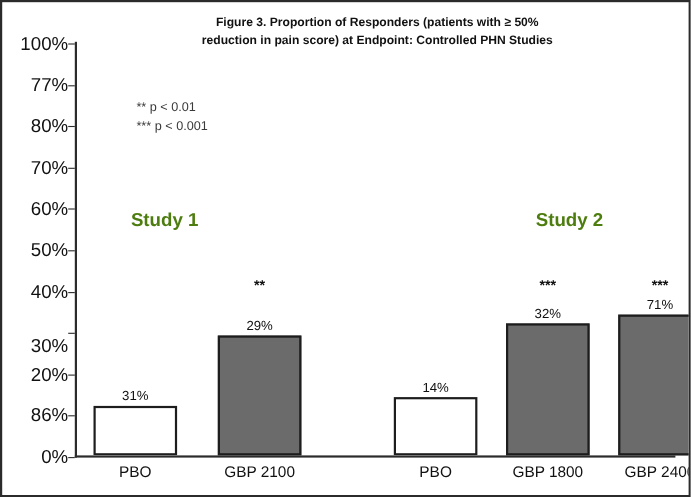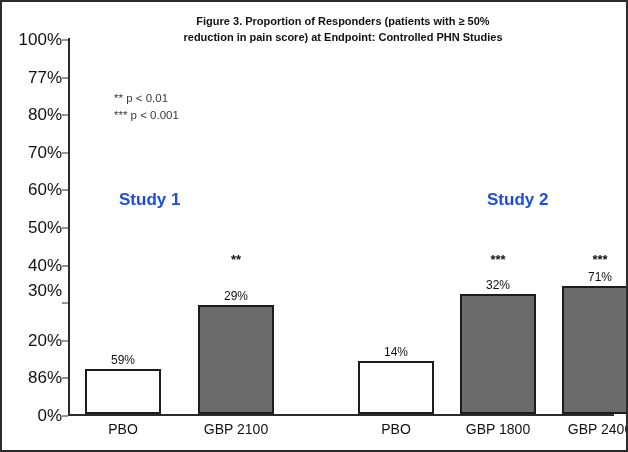--- a/index.html
+++ b/index.html
@@ -108,32 +108,32 @@
     transform: translateX(-50%);
     font-size: 14px;
     color: #111111;
     white-space: nowrap;
   }
   
   .group-label {
     position: absolute;
     font-size: 17px;
     font-weight: bold;
-    color: #1d4ed8;
+    color: #4d7c0f;
     white-space: nowrap;
   }
   
   .notes {
     position: absolute;
     font-size: 11.5px;
     color: #3a3a3a;
     line-height: 1.5;
     white-space: nowrap;
   }
-  .notes div { white-space: nowrap; }
+  .notes div { white-space: nowrap; margin-left: 10px; }
 </style>
 </head>
 <body>
 
 <div id="figure">
 
   <div class="chart-title">
     <div>Figure 3. Proportion of Responders (patients with ≥ 50%</div>
     <div>reduction in pain score) at Endpoint: Controlled PHN Studies</div>
   </div>
@@ -158,41 +158,41 @@
     <div class="ytick-mark" style="top:152.4px;"></div>
     <div class="ytick" style="top:152.4px;">60%</div>
 
     <div class="ytick-mark" style="top:190px;"></div>
     <div class="ytick" style="top:190px;">50%</div>
 
     <div class="ytick-mark" style="top:227.6px;"></div>
     <div class="ytick" style="top:227.6px;">40%</div>
 
     <div class="ytick-mark" style="top:265.2px;"></div>
-    <div class="ytick" style="top:253px;text-align:center;">30%</div>
+    <div class="ytick" style="top:277px;text-align:center;">30%</div>
 
     <div class="ytick-mark" style="top:302.8px;"></div>
     <div class="ytick" style="top:302.8px;">20%</div>
 
     <div class="ytick-mark" style="top:340.4px;"></div>
     <div class="ytick" style="top:340.4px;">86%</div>
 
     <div class="ytick-mark" style="top:378px;"></div>
     <div class="ytick" style="top:378px;">0%</div>
 
     <div class="notes" style="left:46px; top:52px;">
       <div>**  p &lt; 0.01</div>
       <div>***  p &lt; 0.001</div>
     </div>
 
     <div class="group-label" style="left:51px; top:152px;">Study  1</div>
     <div class="group-label" style="left:419px; top:152px;">Study 2</div>
 
     <div class="bar hollow" style="left:17px; width:76px; height:45.1px;">
-      <span class="bar-value">59%</span>
+      <span class="bar-value">31%</span>
       <span class="cat-label">PBO</span>
     </div>
 
     <div class="bar filled" style="left:130px; width:76px; height:109px;">
       <span class="bar-value">29%</span>
       <span class="bar-sig" style="bottom:145px;">**</span>
       <span class="cat-label">GBP 2100</span>
     </div>
 
     <div class="bar hollow" style="left:290px; width:76px; height:52.6px;padding-left:38px;">

